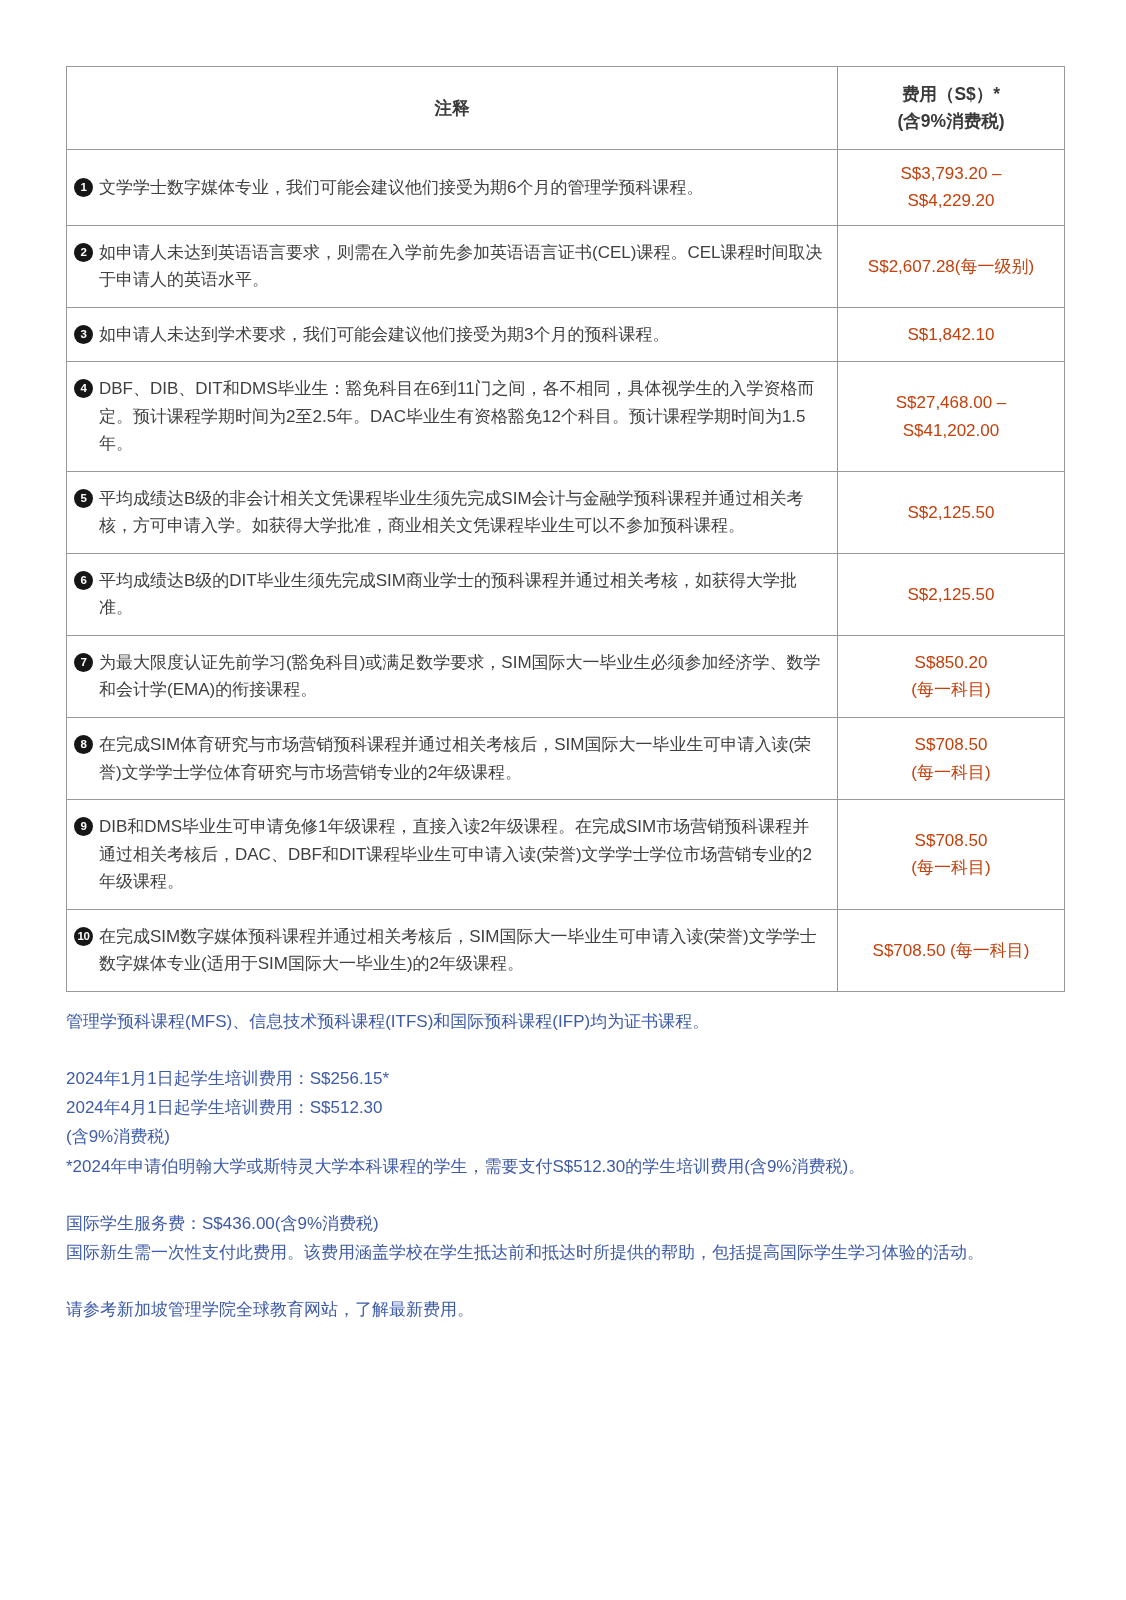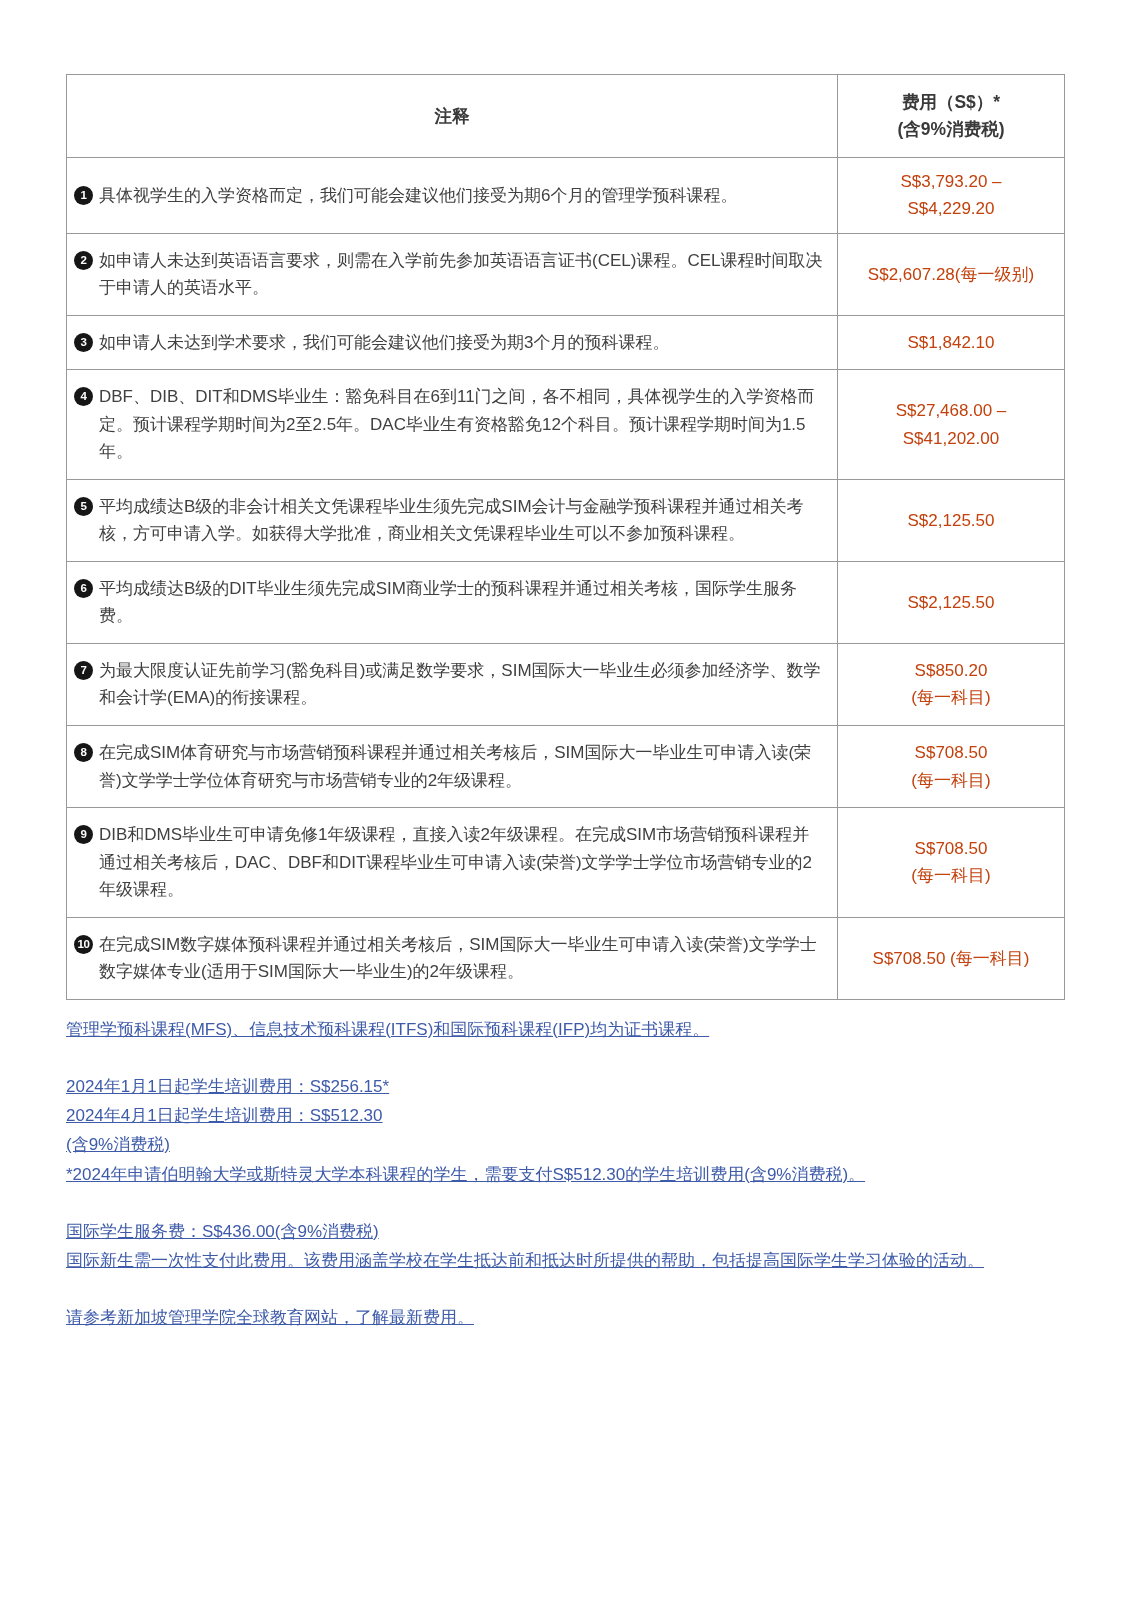--- a/index.html
+++ b/index.html
@@ -13,21 +13,20 @@
   }
   .page {
     padding: 66px 62px 0 66px;
   }
 
   
   table.fee-table {
     width: 998px;
     border-collapse: collapse;
     table-layout: fixed;
-    margin-top: 8px;
   }
   table.fee-table th,
   table.fee-table td {
     border: 1px solid #989898;
     vertical-align: middle;
   }
   col.col-note { width: 771px; }
   col.col-fee  { width: 227px; }
 
   th.th-note, th.th-fee {
@@ -81,21 +80,20 @@
   .notes-section {
     margin-top: 15px;
     width: 1000px;
     color: #3e5ba9;
     font-size: 17px;
   }
   .notes-section p {
     line-height: 1.72;
     margin-bottom: 28px;
     white-space: pre-line;
-    text-decoration: underline;
   }
   .notes-section p:last-child { margin-bottom: 8px; }
 </style>
 </head>
 <body>
 
 <div class="page">
 
   <table class="fee-table">
     <colgroup>
@@ -107,21 +105,21 @@
         <th class="th-note">注释</th>
         <th class="th-fee">费用（S$）*
 (含9%消费税)</th>
       </tr>
     </thead>
     <tbody>
       <tr>
         <td class="note-cell">
             <div class="note-flex">
           <span class="num-badge">1</span>
-          <span class="note-text">具体视学生的入学资格而定，我们可能会建议他们接受为期6个月的管理学预科课程。</span>
+          <span class="note-text">文学学士数字媒体专业，我们可能会建议他们接受为期6个月的管理学预科课程。</span>
         </div>
           </td>
         <td class="fee-cell">S$3,793.20 –
 S$4,229.20</td>
       </tr>
       <tr>
         <td class="note-cell">
             <div class="note-flex">
           <span class="num-badge">2</span>
           <span class="note-text">如申请人未达到英语语言要求，则需在入学前先参加英语语言证书(CEL)课程。CEL课程时间取决于申请人的英语水平。</span>
@@ -154,21 +152,21 @@
           <span class="num-badge">5</span>
           <span class="note-text">平均成绩达B级的非会计相关文凭课程毕业生须先完成SIM会计与金融学预科课程并通过相关考核，方可申请入学。如获得大学批准，商业相关文凭课程毕业生可以不参加预科课程。</span>
         </div>
           </td>
         <td class="fee-cell">S$2,125.50</td>
       </tr>
       <tr>
         <td class="note-cell">
             <div class="note-flex">
           <span class="num-badge">6</span>
-          <span class="note-text">平均成绩达B级的DIT毕业生须先完成SIM商业学士的预科课程并通过相关考核，国际学生服务费。</span>
+          <span class="note-text">平均成绩达B级的DIT毕业生须先完成SIM商业学士的预科课程并通过相关考核，如获得大学批准。</span>
         </div>
           </td>
         <td class="fee-cell">S$2,125.50</td>
       </tr>
       <tr>
         <td class="note-cell">
             <div class="note-flex">
           <span class="num-badge">7</span>
           <span class="note-text">为最大限度认证先前学习(豁免科目)或满足数学要求，SIM国际大一毕业生必须参加经济学、数学和会计学(EMA)的衔接课程。</span>
         </div>

